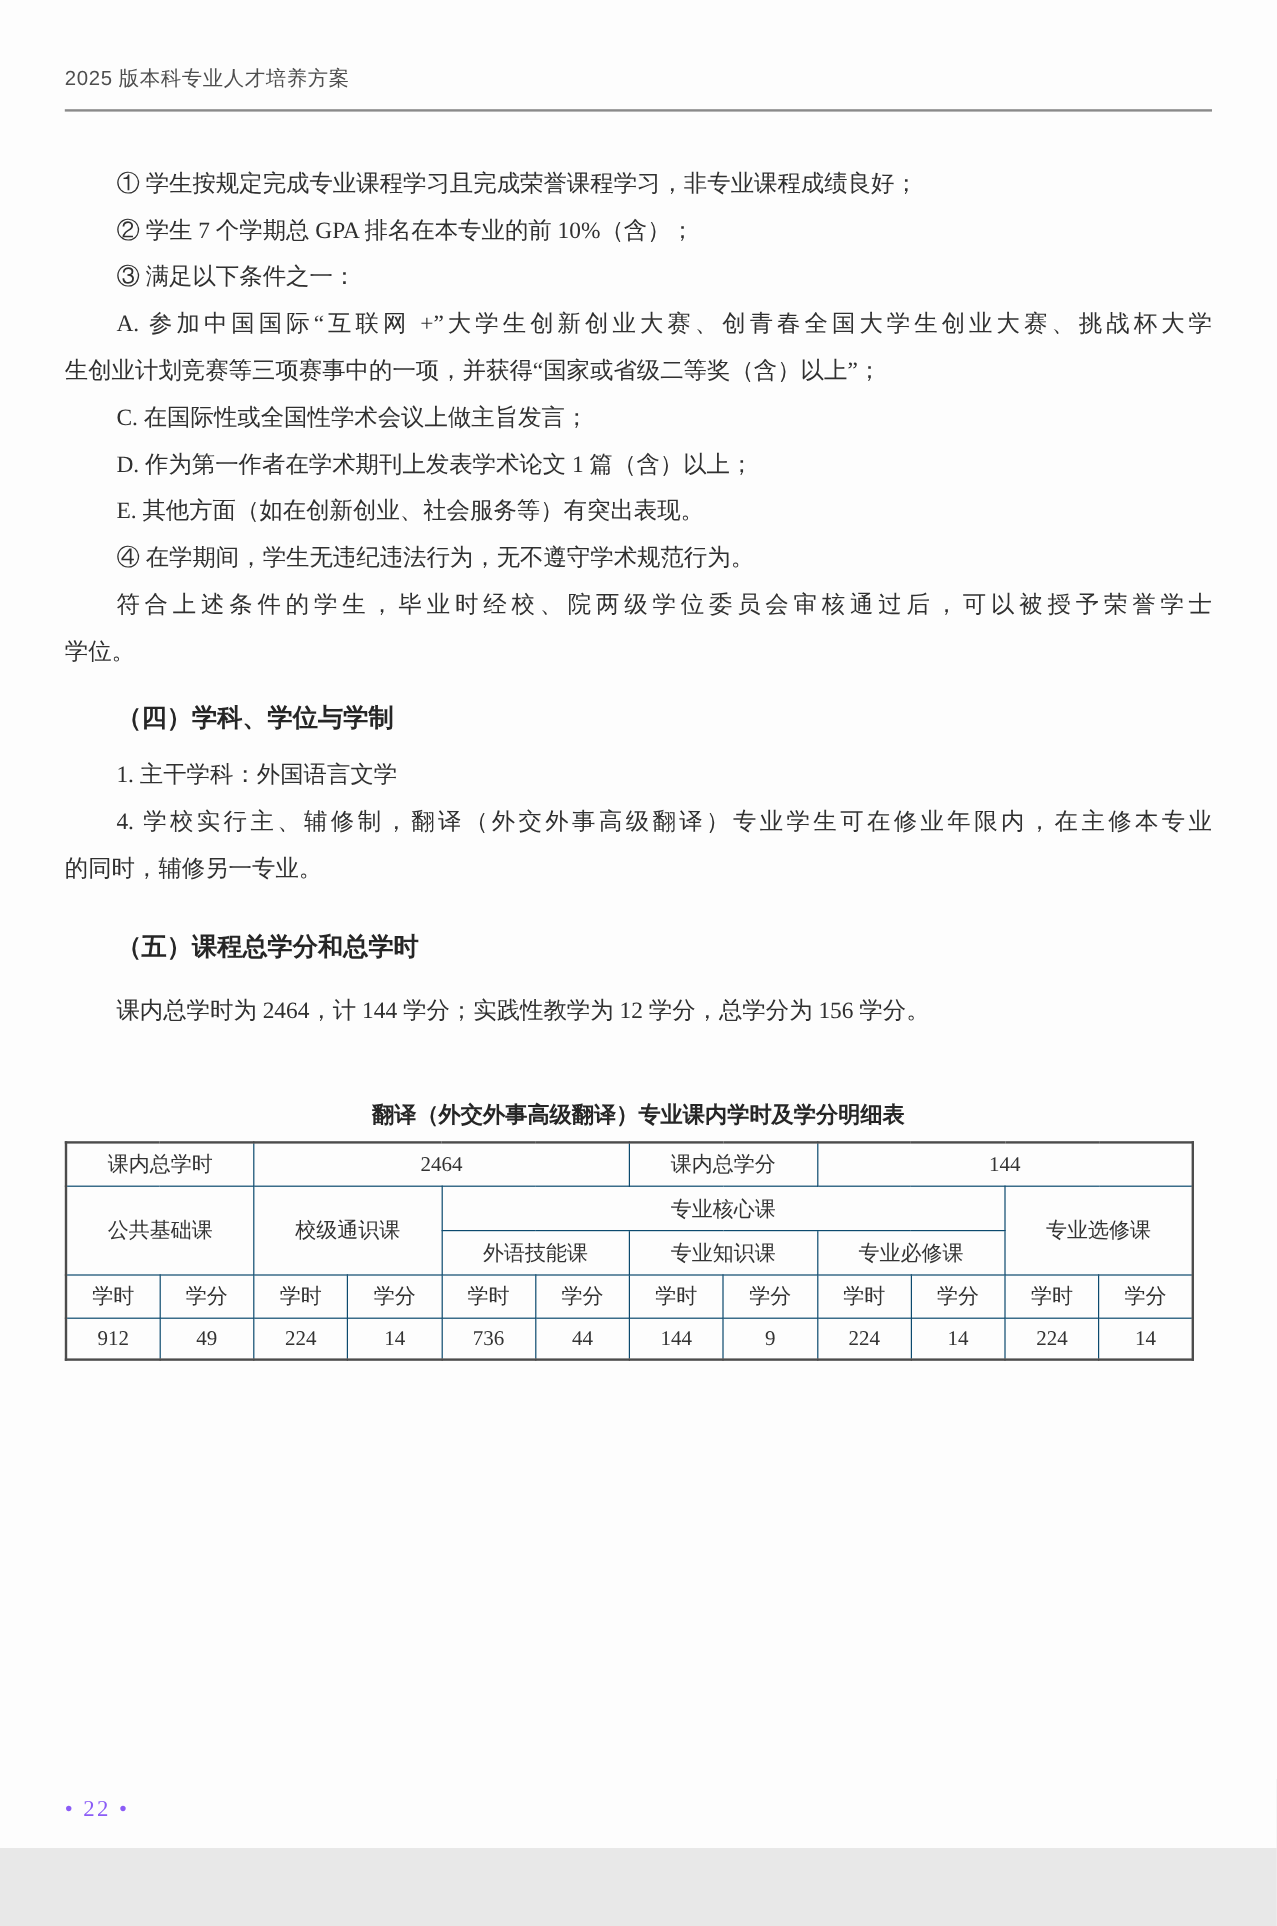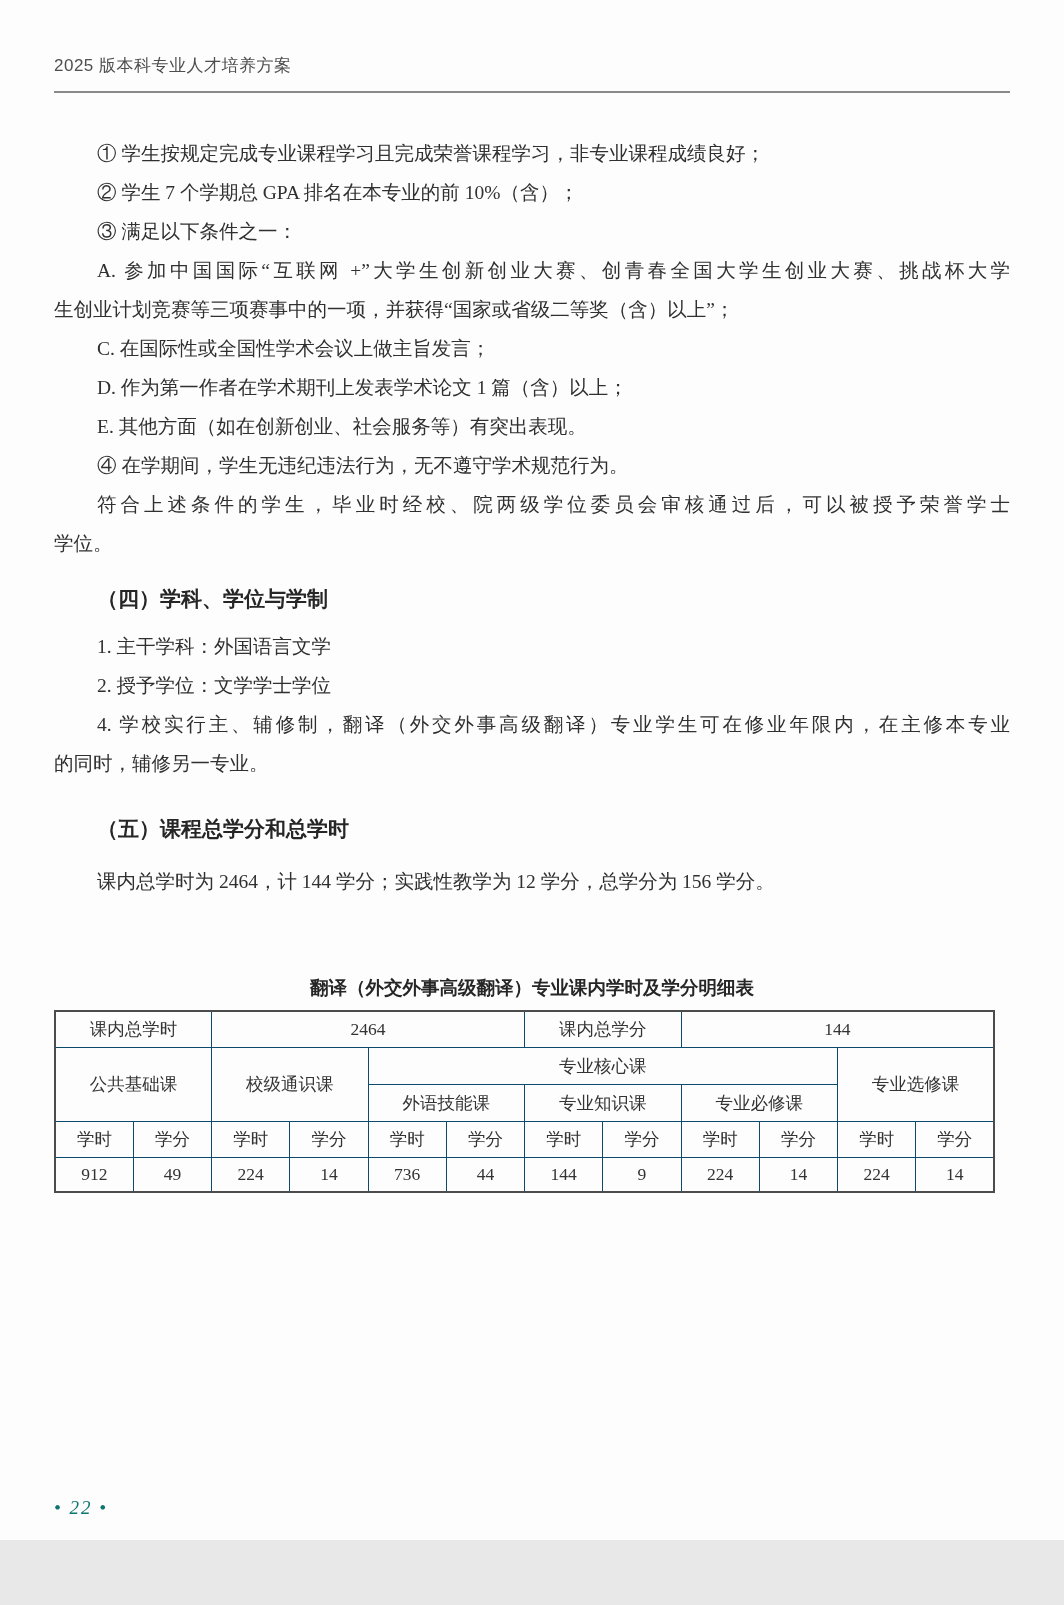--- a/index.html
+++ b/index.html
@@ -60,21 +60,21 @@
     overflow: hidden;
     padding-left: 43px;
     white-space: nowrap;
   }
   .section-heading.four { margin-top: 22px; margin-bottom: 14px; }
   .section-heading.five { margin-top: 32px; }
   .para-five { margin-top: 19px; }
 
   
   .table-title {
-    margin-top: 75px;
+    margin-top: 55px;
     font-family: Liberation Sans, sans-serif;
     font-size: 18.5px;
     font-weight: bold;
     color: #262626;
     line-height: 24px;
     height: 24px;
     text-align: center;
     overflow: hidden;
   }
   table.detail-table {
@@ -99,23 +99,22 @@
   tr.r3 td { height: 37px; }
   tr.r4 td { height: 36px; }
   tr.r5 td { height: 35px; }
 
   
   .page-footer {
     position: absolute;
     left: 54px;
     top: 1497px;
     font-size: 19px;
-    color: #0f766e;
+    color: #8b5cf6;
     letter-spacing: 2px;
-    font-style: italic;
   }
 </style>
 </head>
 <body>
 
 <div class="page">
   <div class="content">
 
     <div class="doc-header">
       <div class="doc-header-title">2025 版本科专业人才培养方案</div>
@@ -133,21 +132,20 @@
       <div class="line indent">E. 其他方面（如在创新创业、社会服务等）有突出表现。</div>
       <div class="line indent">④ 在学期间，学生无违纪违法行为，无不遵守学术规范行为。</div>
       <div class="line indent fill">符合上述条件的学生，毕业时经校、院两级学位委员会审核通过后，可以被授予荣誉学士</div>
       <div class="line">学位。</div>
     </div>
 
     <div class="section-heading four">（四）学科、学位与学制</div>
 
     <div class="text-block">
       <div class="line indent">1. 主干学科：外国语言文学</div>
-      <div class="line indent">2. 授予学位：文学学士学位</div>
       <div class="line indent fill">4. 学校实行主、辅修制，翻译（外交外事高级翻译）专业学生可在修业年限内，在主修本专业</div>
       <div class="line">的同时，辅修另一专业。</div>
     </div>
 
     <div class="section-heading five">（五）课程总学分和总学时</div>
 
     <div class="text-block">
       <div class="line indent para-five">课内总学时为 2464，计 144 学分；实践性教学为 12 学分，总学分为 156 学分。</div>
     </div>
 

